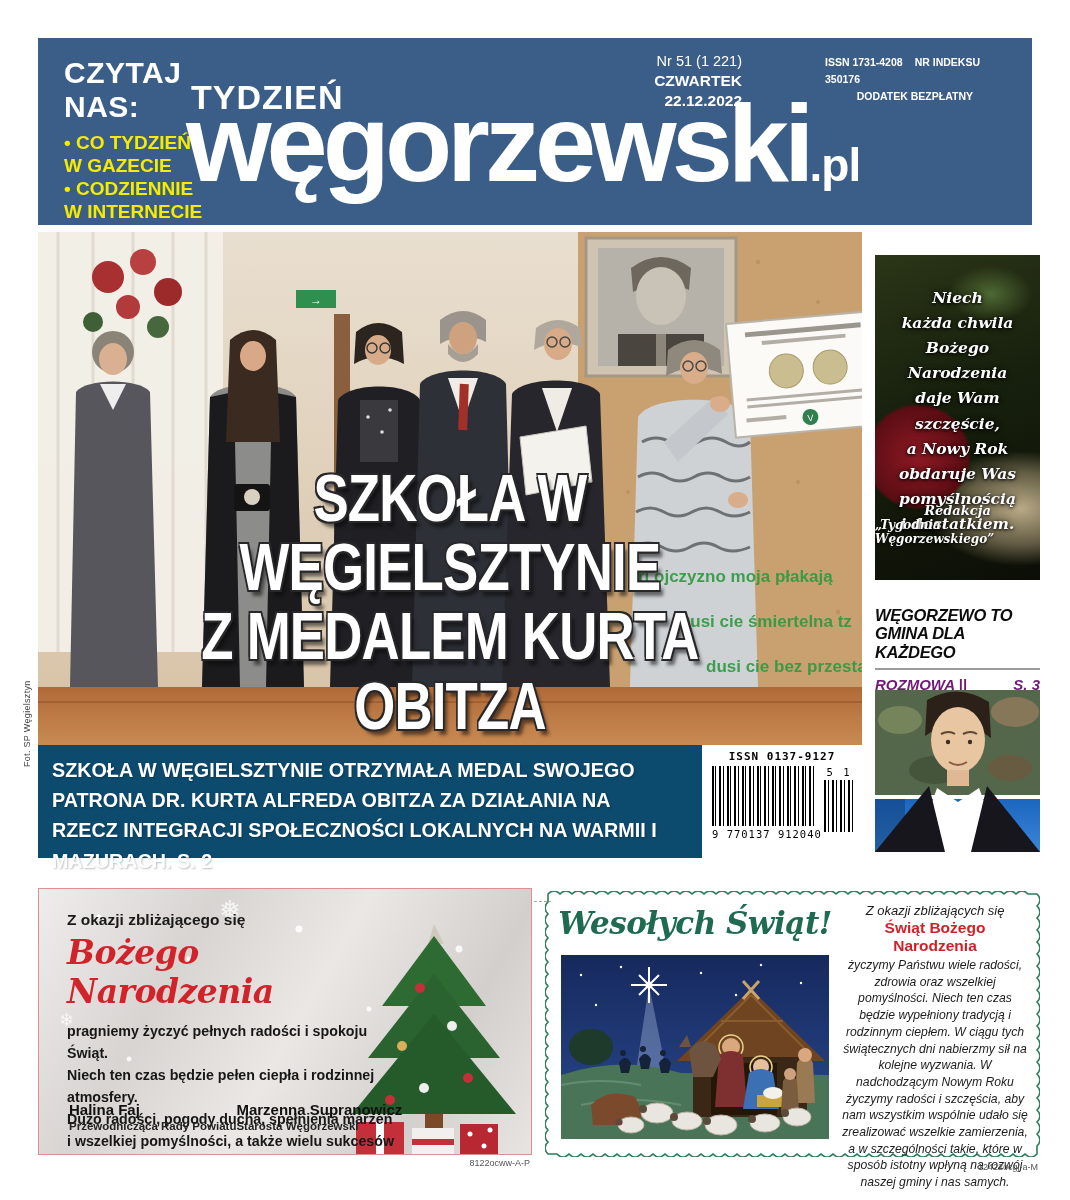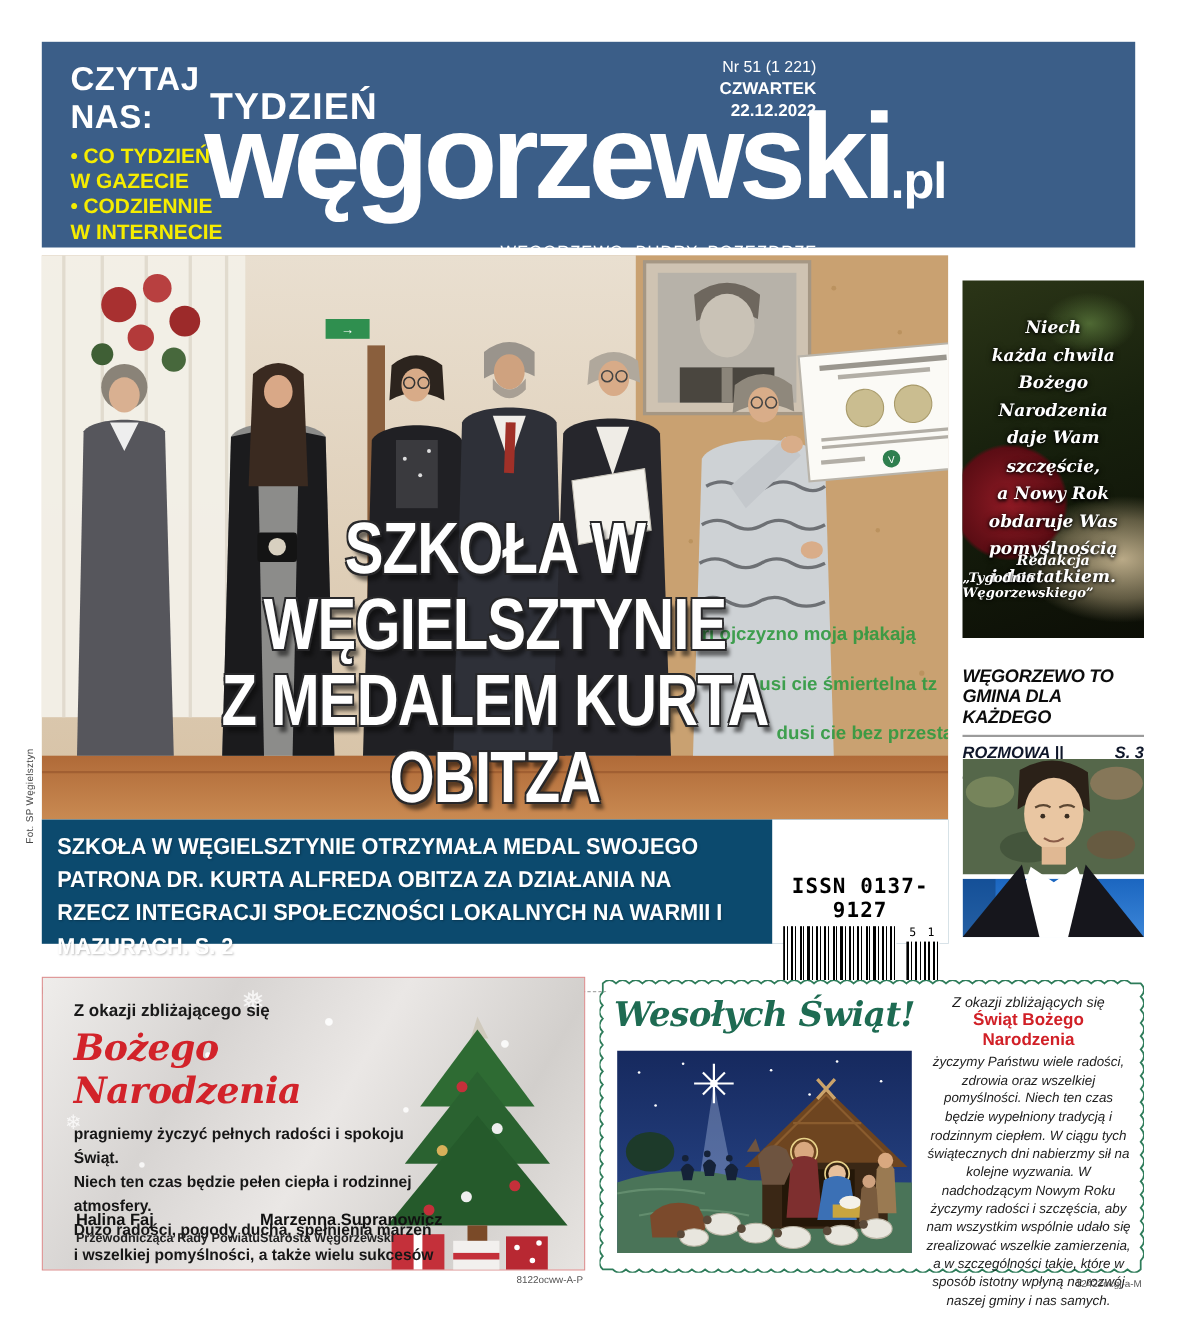--- a/index.html
+++ b/index.html
@@ -28,21 +28,21 @@
     transform:scaleX(.8);transform-origin:center;
     text-shadow:2px 2px 0 #28282a,-2px -2px 0 #28282a,2px -2px 0 #28282a,-2px 2px 0 #28282a,5px 6px 4px rgba(10,10,10,.55);}
   .credit{position:absolute;left:22px;top:652px;height:115px;writing-mode:vertical-rl;transform:rotate(180deg);
           font-size:9px;color:#444;letter-spacing:.3px;}
 
   
   .deck{position:absolute;left:38px;top:745px;width:824px;height:113px;background:#0c4a6e;}
   .deck-text{position:absolute;left:14px;top:10px;width:648px;color:#fff;font-weight:800;font-size:21px;line-height:1.44;
              transform:scaleX(.94);transform-origin:left;text-shadow:1px 1px 2px rgba(0,0,0,.25);}
   .barcode-box{position:absolute;right:0;top:0;width:160px;height:113px;background:#fff;color:#000;}
-  .bc-title{text-align:center;font-family:"DejaVu Sans Mono",monospace;font-weight:800;font-size:19px;letter-spacing:1px;padding-top:5px;margin-top:45px;}
+  .bc-title{text-align:center;font-family:"DejaVu Sans Mono",monospace;font-weight:800;font-size:11px;letter-spacing:1px;padding-top:5px;}
   .bc-row{display:flex;align-items:flex-start;padding:3px 8px 0 10px;gap:9px;}
   .bc-main{width:103px;text-align:center;}
   .bars-main{height:60px;background:repeating-linear-gradient(90deg,#000 0 2px,#fff 2px 3px,#000 3px 4px,#fff 4px 7px,#000 7px 9px,#fff 9px 11px,#000 11px 12px,#fff 12px 15px);}
   .bc-digits{font-family:"DejaVu Sans Mono",monospace;font-size:10.5px;letter-spacing:1px;padding-top:2px;white-space:nowrap;}
   .bc-addon{width:30px;text-align:center;}
   .bc-addon .ad-d{font-family:"DejaVu Sans Mono",monospace;font-size:10.5px;letter-spacing:2px;}
   .bars-addon{height:52px;margin-top:2px;background:repeating-linear-gradient(90deg,#000 0 2px,#fff 2px 4px,#000 4px 5px,#fff 5px 8px);}
 
   
   .wishes{position:absolute;left:875px;top:255px;width:165px;height:325px;overflow:hidden;color:#fff;
@@ -52,21 +52,21 @@
       radial-gradient(60px 40px at 70% 12%, rgba(90,120,60,.8) 0%, rgba(0,0,0,0) 70%),
       linear-gradient(160deg,#2b3517 0%,#17200d 45%,#0c0e06 100%);}
   .wishes .wtxt{padding:30px 6px 0;text-align:center;font-family:"DejaVu Serif",serif;font-style:italic;font-weight:700;
                 font-size:15.5px;line-height:1.62;white-space:pre-line;text-shadow:0 1px 3px #000,0 0 6px rgba(0,0,0,.7);}
   .wishes .sig1{position:absolute;left:0;right:0;bottom:62px;text-align:center;font-family:"DejaVu Serif",serif;font-style:italic;font-weight:700;font-size:13px;text-shadow:0 1px 3px #000;}
   .wishes .sig2{position:absolute;left:0;right:0;bottom:34px;text-align:left;font-family:"DejaVu Serif",serif;font-style:italic;font-weight:700;font-size:12px;text-shadow:0 1px 3px #000;}
 
   .teaser{position:absolute;left:875px;top:606px;width:165px;font-style:italic;}
   .teaser .tt{font-size:16.5px;font-weight:800;line-height:1.12;letter-spacing:-.3px;color:#0c0c0c;white-space:pre-line;}
   .teaser .rule{border-top:2px solid #9b9b9b;margin-top:7px;}
-  .teaser .row{display:flex;justify-content:space-between;align-items:center;padding:6px 0;color:#0f172a;font-weight:800;font-size:15px;}
+  .teaser .row{display:flex;justify-content:space-between;align-items:center;padding:6px 0;color:#701a75;font-weight:800;font-size:15px;}
   .portrait{position:absolute;left:875px;top:690px;width:165px;height:162px;overflow:hidden;}
 
   
   .reklama{position:absolute;left:38px;top:862px;width:994px;display:flex;align-items:center;gap:6px;
            font-size:9px;color:#666;letter-spacing:1px;margin-top:34px;}
   .reklama .dots{flex:1;border-top:1px dashed #aaa;}
 
   
   .ad-left{position:absolute;left:38px;top:888px;width:492px;height:265px;border:1px solid #dc9090;overflow:hidden;
     background:
@@ -115,20 +115,26 @@
 W GAZECIE
 • CODZIENNIE
 W INTERNECIE</div>
     </div>
     <div class="kicker">TYDZIEŃ</div>
     <div class="bigname"><span>węgorzewski</span><span class="tld">.pl</span></div>
     <div class="mast-sub">WĘGORZEWO, BUDRY, POZEZDRZE</div>
     <div class="issue-nr">
       <div>Nr 51 (1 221)</div>
       <div class="d">CZWARTEK 22.12.2022</div>
+    </div>
+    <div class="issue-issn">
+      <div class="row1">
+        <span>ISSN 1731-4208</span><span>NR INDEKSU 350176</span>
+      </div>
+      <div class="row2">DODATEK BEZPŁATNY</div>
     </div>
   </div>
 
   <div class="photo">
     <svg width="824" height="513" viewBox="0 0 824 513">
       <defs>
         <linearGradient id="wallg" x1="0" y1="0" x2="0" y2="1">
           <stop offset="0" stop-color="#e9dfd0"></stop>
             <stop offset="1" stop-color="#d6c1a4"></stop>
         </linearGradient>

